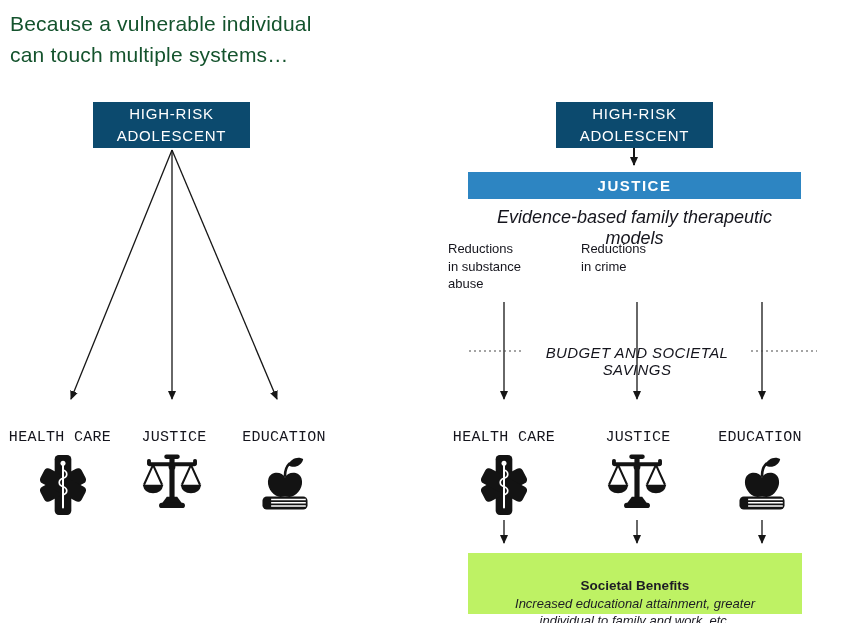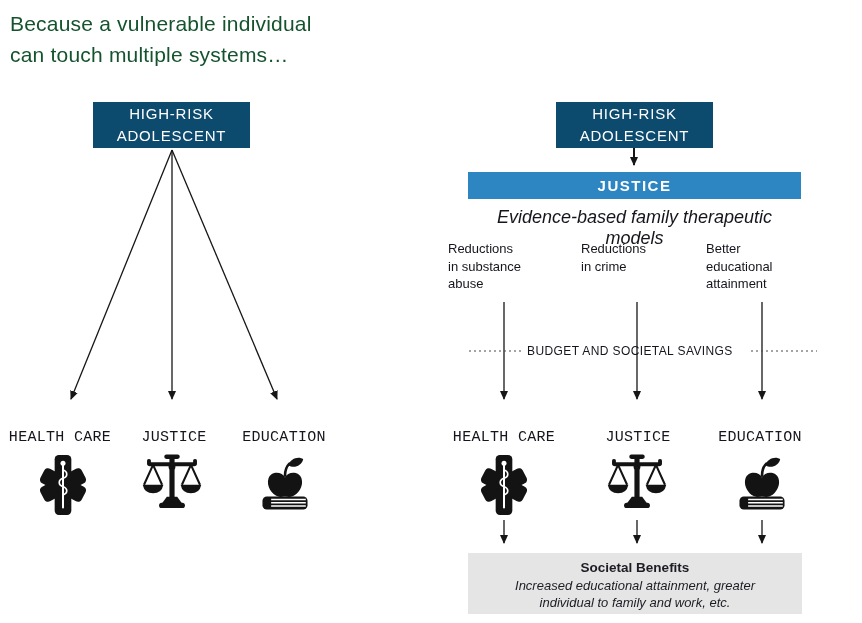--- a/index.html
+++ b/index.html
@@ -13,24 +13,24 @@
   .bluebox{
     background:#0c4a6e;color:#ffffff;display:flex;align-items:center;justify-content:center;
     text-align:center;font-size:15px;line-height:22px;letter-spacing:.8px;
   }
   .programbar{
     background:#2d85c2;color:#ffffff;display:flex;align-items:center;justify-content:center;
     font-weight:bold;font-size:15px;letter-spacing:1.5px;
   }
   .subtitle{font-style:italic;font-size:18px;text-align:center;color:#15151d;}
   .outcome{font-size:13px;line-height:17.5px;text-align:left;color:#15151d;}
-  .bandtext{font-size:12px;letter-spacing:.4px;color:#15151d;}
+  .bandtext{font-style:italic;font-size:15px;letter-spacing:.4px;text-align:center;color:#15151d;}
   .syslabel{font-size:15px;letter-spacing:.3px;text-align:center;color:#15151d;font-family:Liberation Mono, monospace;}
   .benefits{
-    background:#e5e5e5;text-align:center;box-sizing:border-box;padding-top:6px;
+    background:#bef264;text-align:center;box-sizing:border-box;padding-top:24px;
   }
   .benefits .btitle{font-weight:bold;font-size:13.5px;line-height:18px;}
   .benefits .bbody{font-style:italic;font-size:13px;line-height:17px;}
   svg.overlay{position:absolute;left:0;top:0;pointer-events:none;}
   .icon{position:absolute;}
 </style>
 </head>
 <body>
 
 <div class="canvas">
@@ -128,23 +128,20 @@
 
   <div class="abs programbar" style="left:468px;top:172px;width:333px;height:27px;">JUSTICE</div>
 
   <div class="abs subtitle" style="left:468px;top:207px;width:333px;">Evidence-based family therapeutic models</div>
 
   <div class="abs outcome ws" style="left:448px;top:240px;width:112px;">Reductions
 in substance
 abuse</div>
   <div class="abs outcome ws" style="left:581px;top:240px;width:112px;">Reductions
 in crime</div>
-  <div class="abs outcome ws" style="left:706px;top:240px;width:112px;">Better
-educational
-attainment</div>
 
   <div class="abs bandtext" style="left:527px;top:344px;width:220px;">BUDGET AND SOCIETAL SAVINGS</div>
 
   <div class="abs syslabel" style="left:444px;top:429px;width:120px;">HEALTH CARE</div>
   <div class="abs syslabel" style="left:578px;top:429px;width:120px;">JUSTICE</div>
   <div class="abs syslabel" style="left:700px;top:429px;width:120px;">EDUCATION</div>
 
   <svg class="icon" style="left:479px;top:454px;" viewBox="0 0 60 72" width="50" height="62">
     <g fill="#131313">
       <rect x="20" y="0" width="20" height="72" rx="5"></rect>

